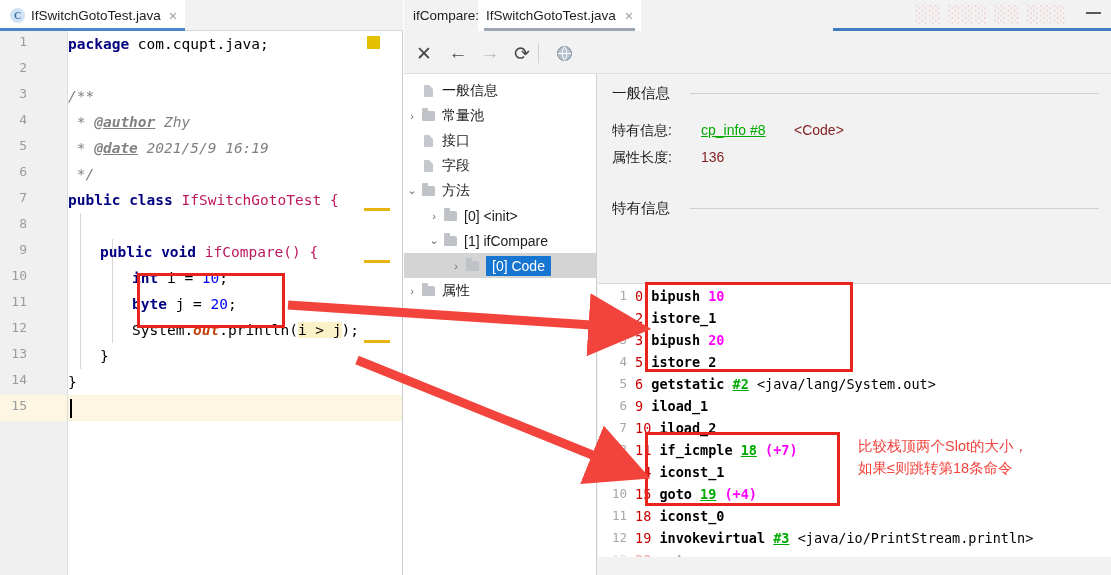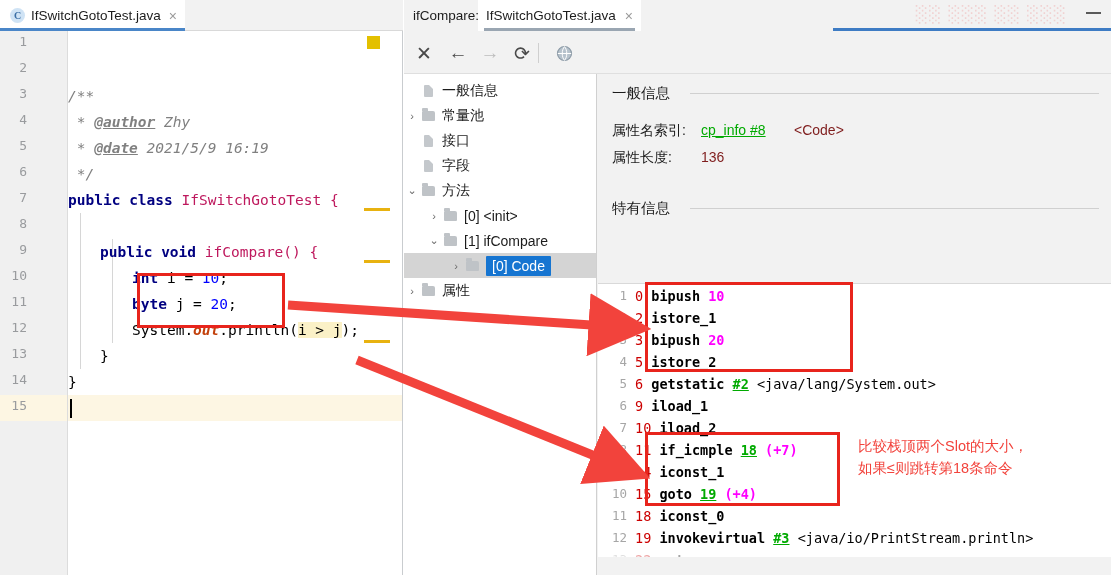--- a/index.html
+++ b/index.html
@@ -266,20 +266,21 @@
         <div class="lnum" style="top: 341px;">14</div>
         <div class="lnum" style="top: 367px;">15</div>
       </div>
 
     <div id="code-area">
       <div id="cur-line-hl" style="top:364px"></div>
 
       <div class="vline" style="left:12px; top:182px; height:156px"></div>
       <div class="vline" style="left:44px; top:208px; height:104px"></div>
 
+      <div class="cline" style="top:0px"><span class="kw">package</span><span> com.cqupt.java;</span></div>
       <div class="cline" style="top:26px"></div>
       <div class="cline" style="top:52px"><span class="cmt">/**</span></div>
       <div class="cline" style="top:78px"><span class="cmt"> * </span><span class="tag">@author</span><span class="cmt"> Zhy</span></div>
       <div class="cline" style="top:104px"><span class="cmt"> * </span><span class="tag">@date</span><span class="cmt"> 2021/5/9 16:19</span></div>
       <div class="cline" style="top:130px"><span class="cmt"> */</span></div>
       <div class="cline" style="top:156px"><span class="kw">public</span> <span class="kw">class</span> <span class="typ">IfSwitchGotoTest {</span></div>
       <div class="cline" style="top:182px"></div>
       <div class="cline" style="top:208px; padding-left:32px"><span class="kw">public</span> <span class="kw">void</span> <span class="typ">ifCompare() {</span></div>
       <div class="cline" style="top:234px; padding-left:64px"><span class="kw">int</span><span> i = </span><span class="num">10</span><span>;</span></div>
       <div class="cline" style="top:260px; padding-left:64px"><span class="kw">byte</span><span> j = </span><span class="num">20</span><span>;</span></div>
@@ -393,21 +394,21 @@
             <span class="folder-ic"></span>
           </span>
           <span class="tlabel">属性</span>
         </div>
       </div>
 
     <div id="detail-pane">
       <div class="sec-title" style="left:14px; top:10px">一般信息</div>
       <div class="sec-rule" style="left:92px; top:19px; right:12px"></div>
 
-      <div class="f-label" style="left:14px; top:48px">属性名索引:</div>
+      <div class="f-label" style="left:14px; top:48px">特有信息:</div>
       <div class="f-link" style="left:103px; top:48px">cp_info #8</div>
       <div class="f-val" style="left:196px; top:48px">&lt;Code&gt;</div>
 
       <div class="f-label" style="left:14px; top:75px">属性长度:</div>
       <div class="f-val" style="left:103px; top:75px">136</div>
 
       <div class="sec-title" style="left:14px; top:125px">特有信息</div>
       <div class="sec-rule" style="left:92px; top:134px; right:12px"></div>
 
       <div class="btab active" style="left:45px">字节码</div>

